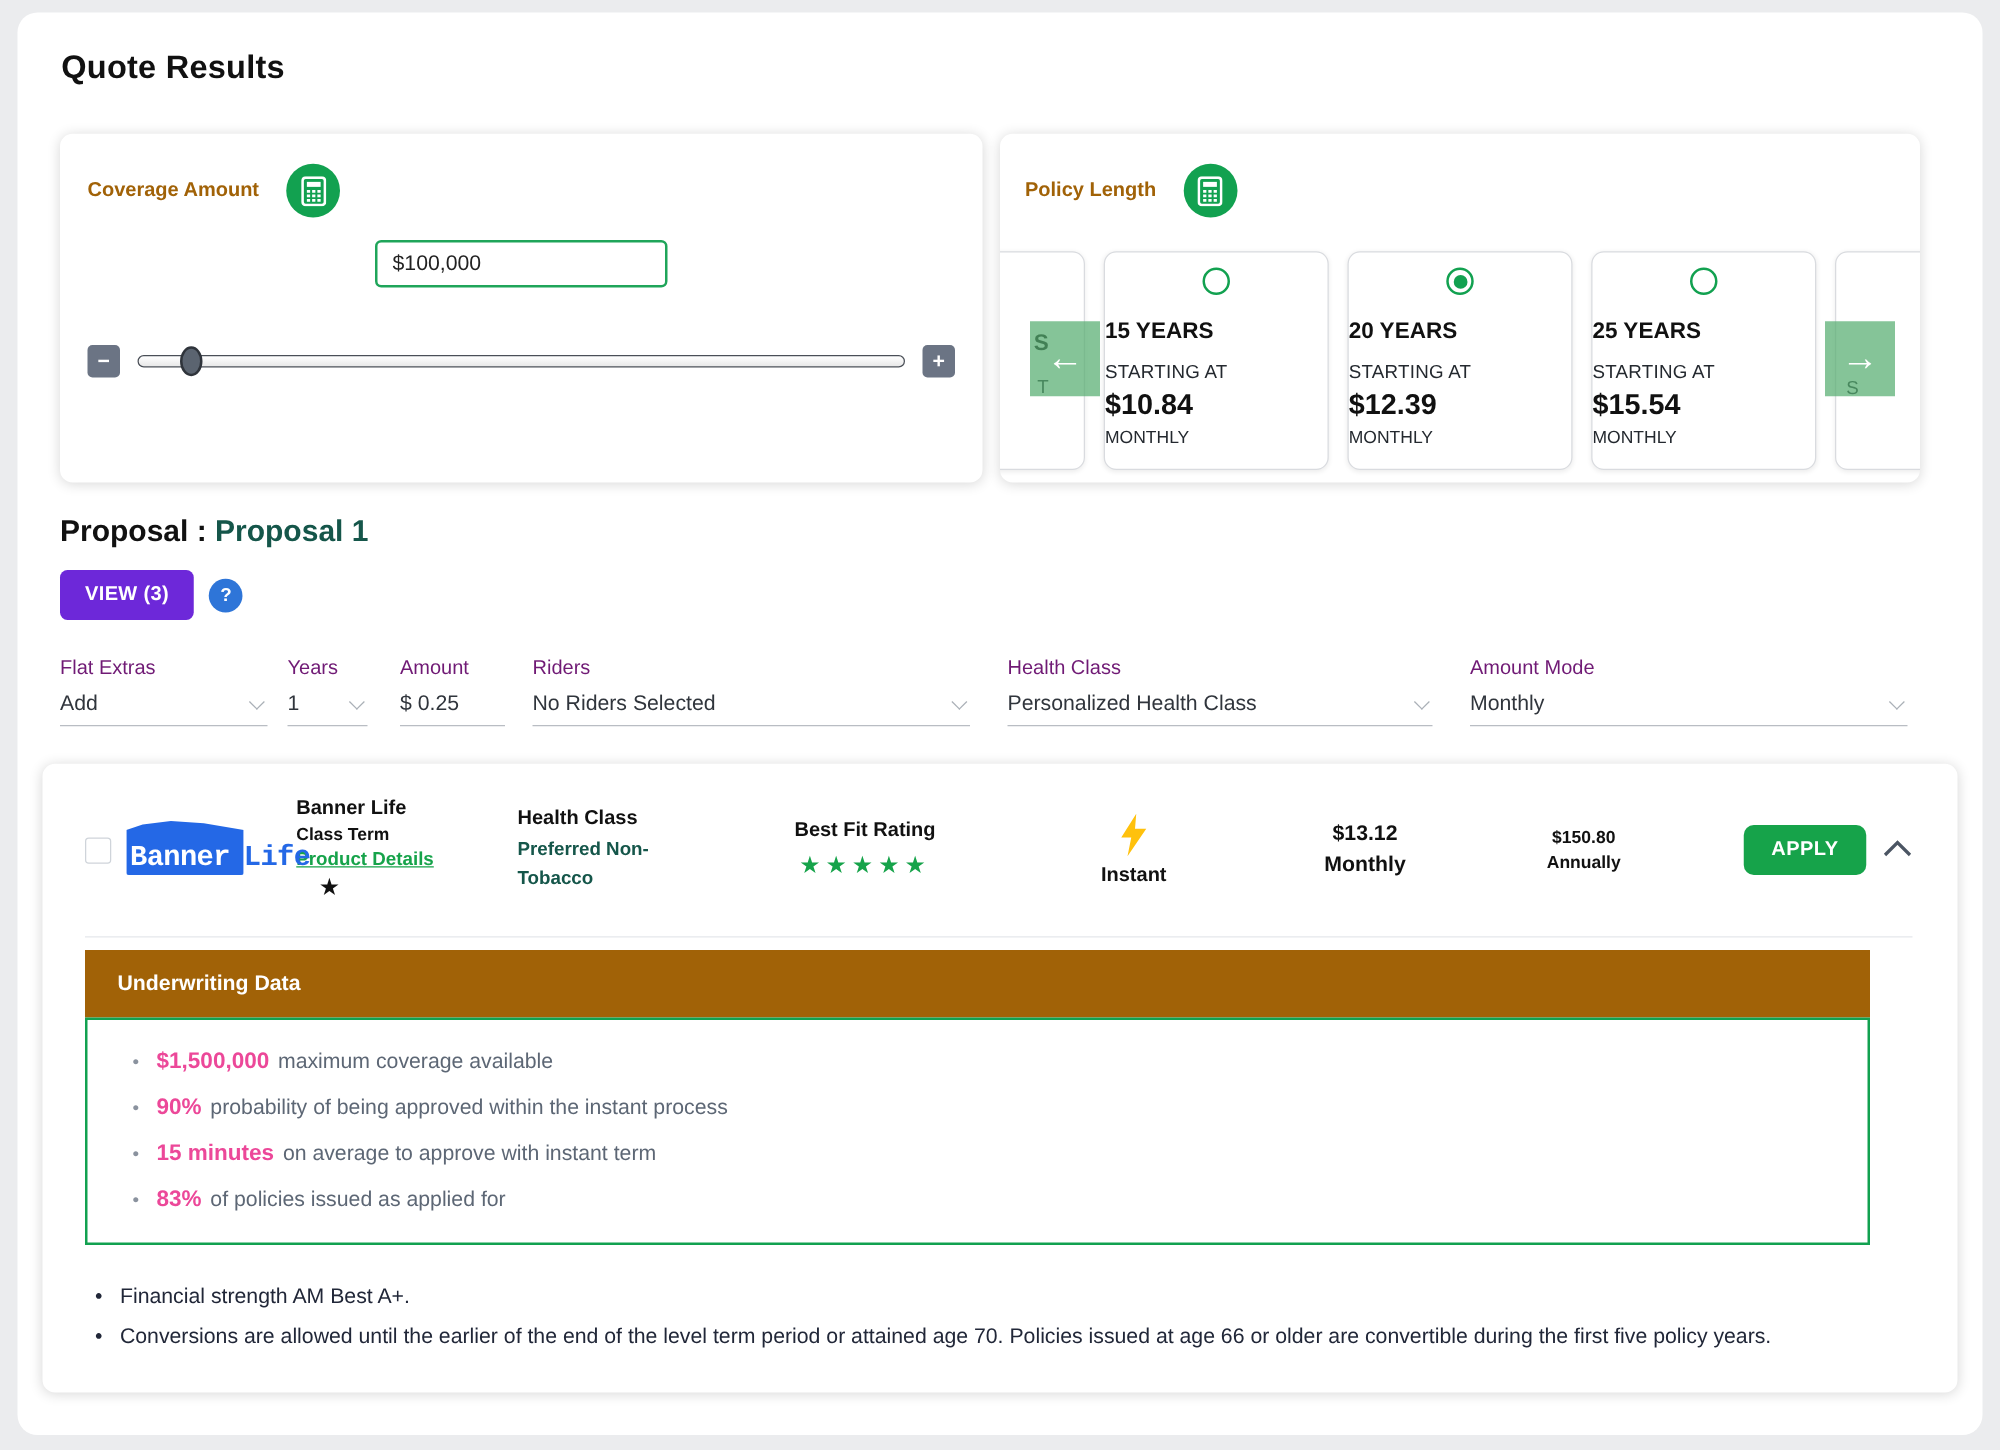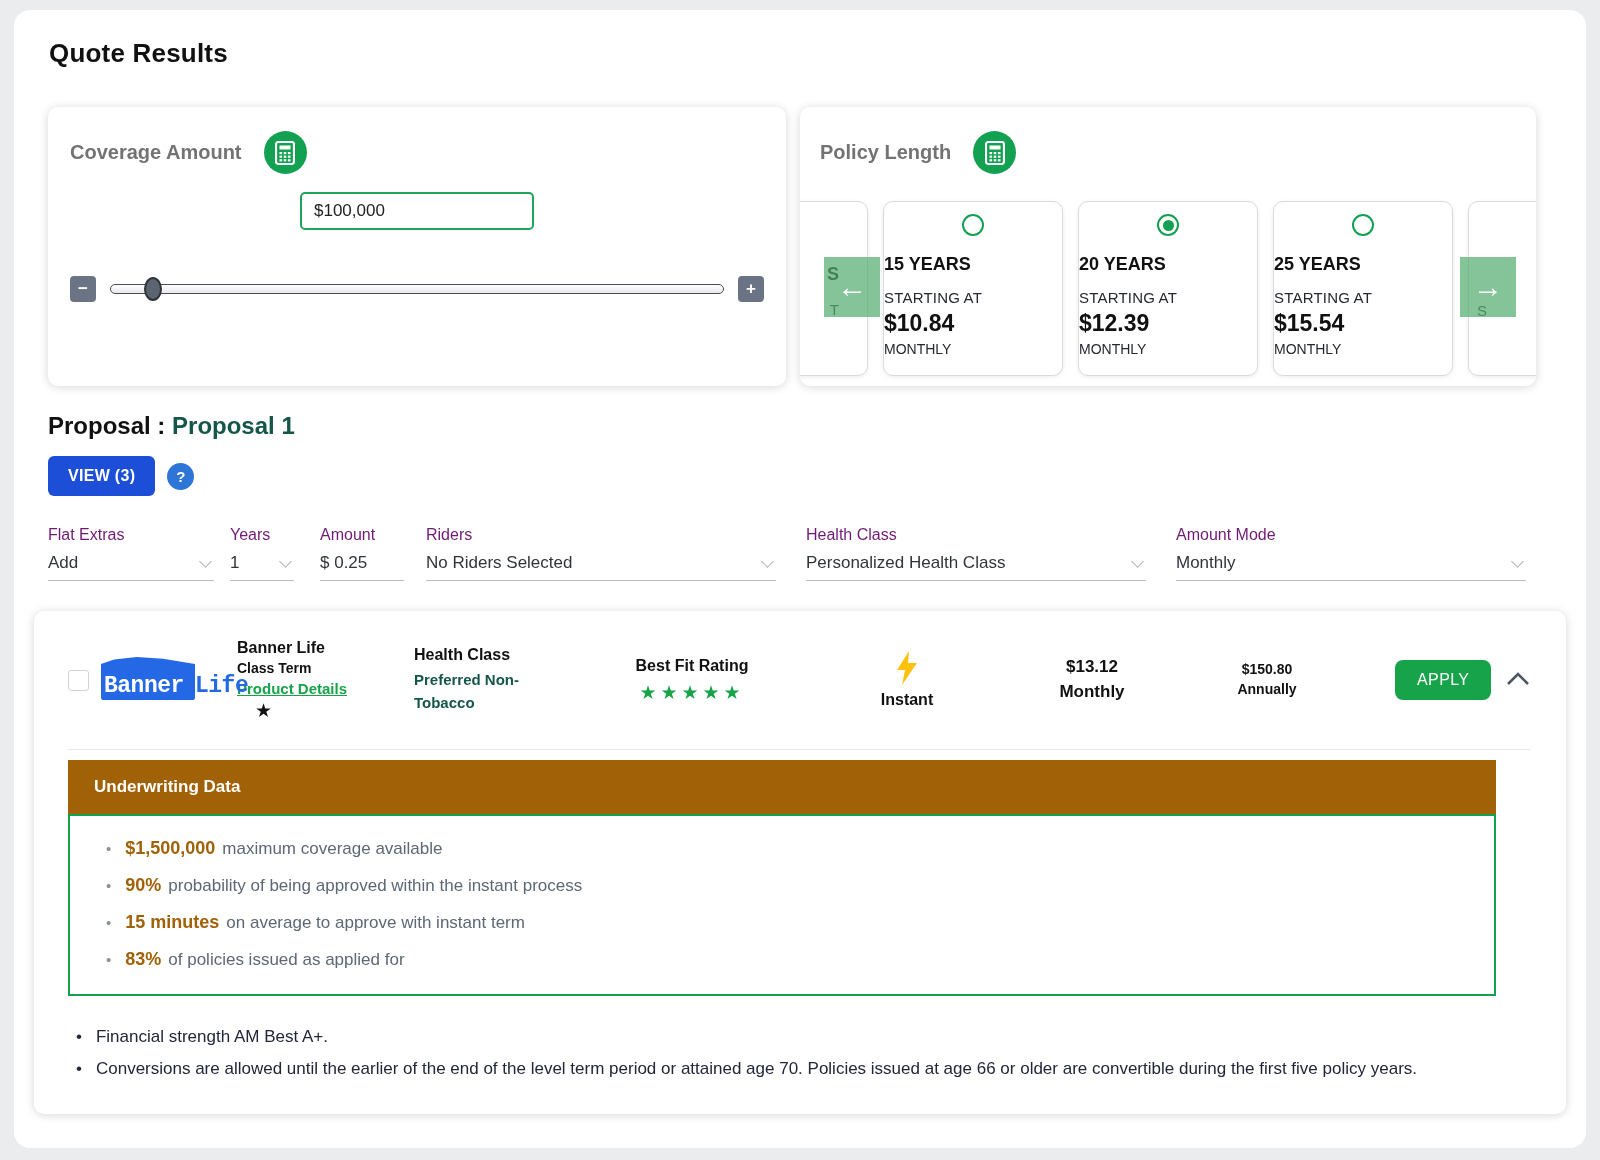--- a/index.html
+++ b/index.html
@@ -14,21 +14,21 @@
 
   .page-title { font-size:26px; font-weight:700; color:#111; margin:4px 0 38px 15px; letter-spacing:.2px; }
 
   
   .top-row { display:flex; gap:14px; margin:0 0 0 14px; }
   .panel { background:#fff; border-radius:10px; box-shadow:0 1px 10px rgba(0,0,0,.16); }
   .coverage-panel { width:738px; height:279px; padding:24px 22px; position:relative; }
   .policy-panel { width:736px; height:279px; padding:24px 0 0 0; position:relative; overflow:hidden; }
 
   .panel-title-row { display:flex; align-items:center; gap:22px; }
-  .panel-title { font-size:20px; font-weight:700; color:#737373; }
+  .panel-title { font-size:16px; font-weight:700; color:#a16207; }
   .calc-badge { width:43px; height:43px; border-radius:50%; background:#12a150; display:flex; align-items:center; justify-content:center; cursor:pointer; flex:0 0 auto; }
 
   .coverage-input { display:block; margin:18px auto 0 auto; width:234px; height:38px; border:2px solid #1fa55a; border-radius:5px; font-size:17px; color:#222; padding:0 12px; font-family:"Liberation Sans",sans-serif; outline:none; }
 
   .slider-row { display:flex; align-items:center; margin-top:46px; gap:14px; }
   .stepper-btn { width:26px; height:26px; border:none; border-radius:4px; background:#6b7484; color:#fff; font-size:17px; line-height:24px; cursor:pointer; font-weight:700; }
   .slider-track-wrap { position:relative; flex:1; height:26px; cursor:pointer; }
   .slider-track { position:absolute; top:8px; left:0; right:0; height:10px; border:1.5px solid #4a4f57; border-radius:6px; background:linear-gradient(#ffffff,#e8e8e8); }
   .slider-handle { position:absolute; top:1px; left:5.5%; width:18px; height:24px; background:#5b6470; border:2px solid #2f343b; border-radius:50%; cursor:grab; }
 
@@ -52,21 +52,21 @@
   .car-arrow { position:absolute; top:56px; width:56px; height:60px; border:none; background:rgba(86,173,112,.72); color:#fff; font-size:30px; cursor:pointer; display:flex; align-items:center; justify-content:center; }
   .car-arrow.left { left:24px; }
   .car-arrow.right { left:660px; }
 
   
   .proposal-heading { margin:26px 0 0 14px; font-size:24px; font-weight:700; }
   .proposal-heading .static { color:#111; }
   .proposal-heading .name { color:#15564a; }
   .action-row { display:flex; align-items:center; gap:12px; margin:16px 0 0 14px; }
   .btn-add { background:#d3d5d8; color:#a9adb3; border:none; border-radius:6px; font-size:16px; font-weight:700; padding:11px 18px; letter-spacing:.3px; cursor:pointer; }
-  .btn-view { background:#1d4ed8; color:#fff; border:none; border-radius:6px; font-size:16px; font-weight:700; padding:11px 20px; letter-spacing:.3px; cursor:pointer; }
+  .btn-view { background:#6d28d9; color:#fff; border:none; border-radius:6px; font-size:16px; font-weight:700; padding:11px 20px; letter-spacing:.3px; cursor:pointer; }
   .help-badge { width:27px; height:27px; border-radius:50%; background:#2e75d8; color:#fff; font-size:15px; font-weight:700; display:flex; align-items:center; justify-content:center; cursor:pointer; }
 
   
   .filters-row { display:flex; margin:30px 0 0 14px; }
   .field { border-bottom:1px solid #b9bdc3; padding-bottom:7px; }
   .field-label { font-size:16px; color:#701a75; margin-bottom:9px; }
   .field-value-row { display:flex; align-items:center; justify-content:space-between; font-size:17px; color:#30353c; cursor:pointer; }
   .chev { width:9px; height:9px; border-right:1.6px solid #aab0b7; border-bottom:1.6px solid #aab0b7; transform:rotate(45deg); margin:-4px 4px 0 0; flex:0 0 auto; }
   .f-flat { width:166px; margin-right:16px; }
   .f-years { width:64px; margin-right:26px; }
@@ -92,32 +92,32 @@
   .hc-block { margin-left:45px; width:128px; flex:0 0 auto; }
   .hc-label { font-size:16px; font-weight:700; color:#111; margin-bottom:4px; }
   .hc-value { font-size:15px; font-weight:700; color:#15564a; line-height:1.55; }
   .bf-block { margin-left:75px; width:150px; text-align:center; flex:0 0 auto; }
   .bf-label { font-size:16px; font-weight:700; color:#111; margin-bottom:6px; }
   .stars { color:#16a34a; font-size:19px; letter-spacing:4px; }
   .instant-block { margin-left:100px; width:80px; text-align:center; flex:0 0 auto; }
   .instant-label { font-size:16px; font-weight:700; color:#111; margin-top:2px; }
   .price-m { margin-left:90px; width:110px; text-align:center; font-size:17px; font-weight:700; color:#111; line-height:1.45; flex:0 0 auto; }
   .price-a { margin-left:70px; width:100px; text-align:center; font-size:14px; font-weight:700; color:#111; line-height:1.4; flex:0 0 auto; }
-  .btn-apply { margin-left:78px; background:#16a34a; color:#fff; border:none; border-radius:8px; font-size:16px; font-weight:400; padding:11px 22px; letter-spacing:.4px; cursor:pointer; flex:0 0 auto; }
+  .btn-apply { margin-left:78px; background:#16a34a; color:#fff; border:none; border-radius:8px; font-size:16px; font-weight:700; padding:11px 22px; letter-spacing:.4px; cursor:pointer; flex:0 0 auto; }
   .collapse-btn { margin-left:auto; background:none; border:none; cursor:pointer; padding:4px; }
   .quote-divider { height:1px; background:#e5e7eb; margin:0 36px 0 34px; }
 
   
   .uw { margin:10px 70px 0 34px; }
   .uw-header { background:#a16207; color:#fff; font-size:17px; font-weight:700; padding:17px 26px; }
   .uw-box { border:2px solid #12a150; padding:22px 20px 24px 20px; }
   .uw-item { display:flex; align-items:baseline; font-size:17px; margin:0 0 16px 16px; }
   .uw-item:last-child { margin-bottom:0; }
   .uw-bullet { color:#8a929e; font-size:15px; margin-right:14px; }
-  .uw-value { font-weight:700; color:#a16207; margin-right:7px; font-size:18px; }
+  .uw-value { font-weight:700; color:#ec4899; margin-right:7px; font-size:18px; }
   .uw-text { color:#5d6775; }
   .notes { margin:26px 80px 0 42px; }
   .note-item { display:flex; font-size:17px; color:#212738; line-height:29px; margin-bottom:3px; }
   .note-bullet { margin-right:14px; }
 </style>
 </head>
 <body>
 
 <div class="app">
 

